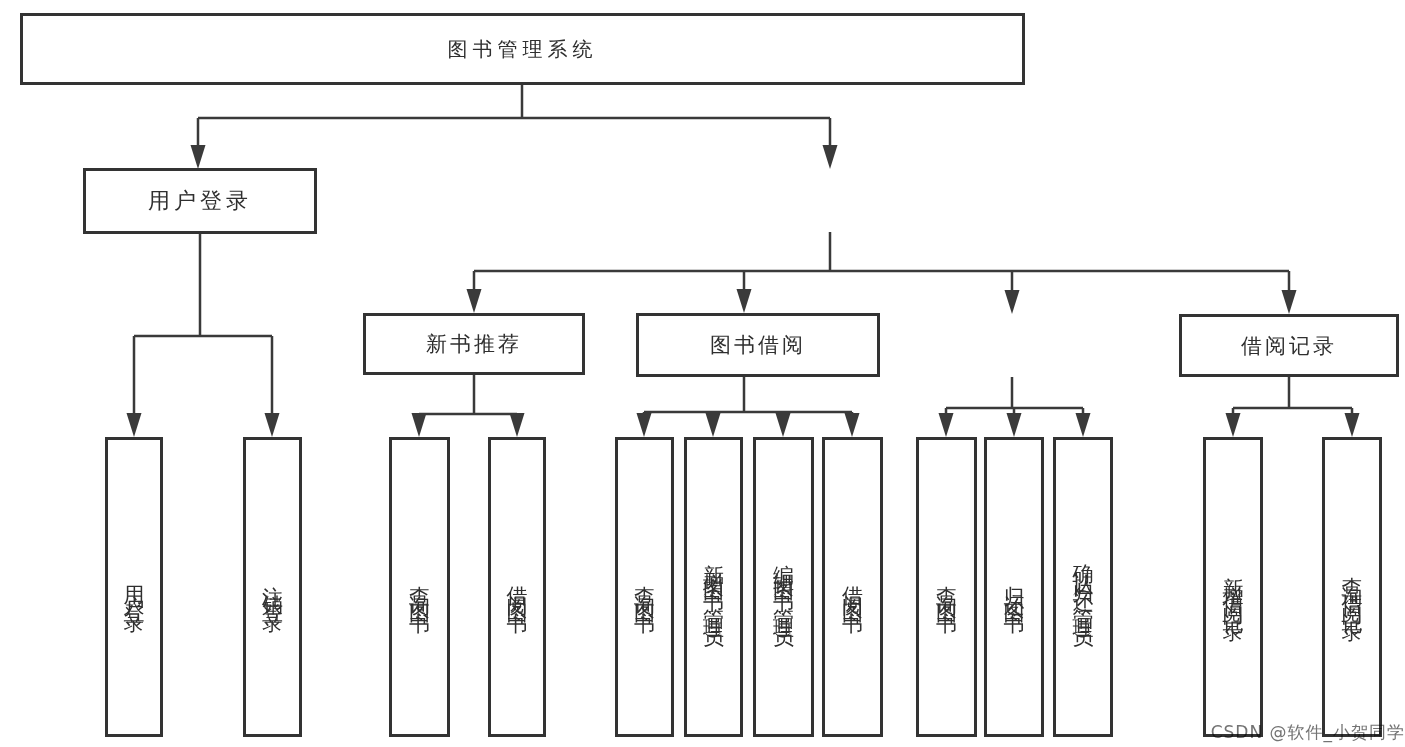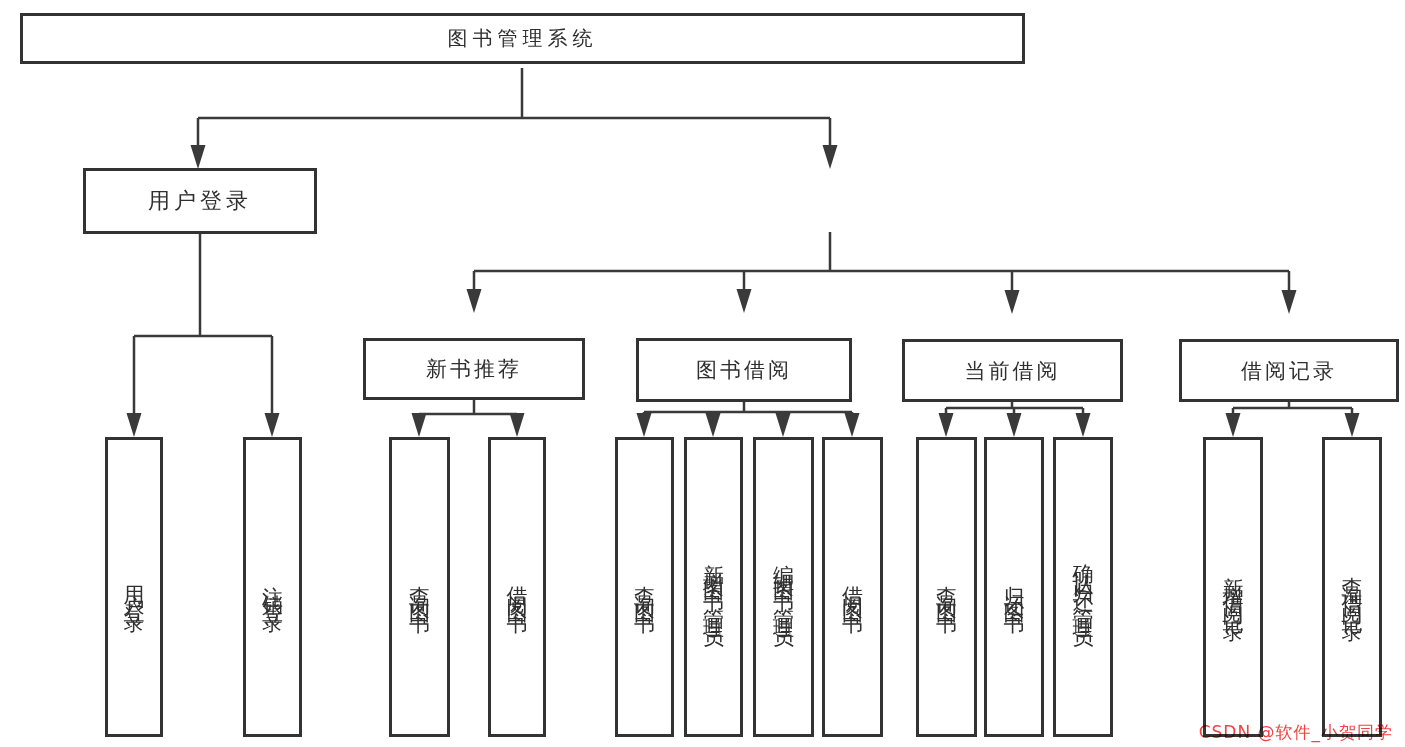--- a/index.html
+++ b/index.html
@@ -28,34 +28,34 @@
     border: 3px solid #333333;
     color: #2f2f2f;
     display: flex;
     align-items: center;
     justify-content: center;
     z-index: 2;
     white-space: nowrap;
   }
   .node.root  { font-size: 20px; letter-spacing: 5px; }
   .node.lvl2  { font-size: 22px; letter-spacing: 4px; }
-  .node.lvl3  { font-size: 21px; letter-spacing: 3px; margin-top: 25px; }
+  .node.lvl3  { font-size: 21px; letter-spacing: 3px; }
   .node.vert {
     writing-mode: vertical-rl;
     text-orientation: mixed;
     font-size: 21px;
     letter-spacing: 9px;
     white-space: normal;
   }
   .watermark {
     position: absolute;
-    right: 12px;
+    right: 0;
     bottom: 3px;
     font-size: 17px;
-    color: #ef4444;
+    color: #737373;
     letter-spacing: 1px;
     z-index: 5;
     mix-blend-mode: multiply;
   }
 </style>
 </head>
 <body>
 
 <div class="canvas">
 
@@ -85,27 +85,26 @@
       <polygon points="775.5,413 790.5,413 783,437"></polygon>
       <polygon points="844.5,413 859.5,413 852,437"></polygon>
       <polygon points="938.5,413 953.5,413 946,437"></polygon>
       <polygon points="1006.5,413 1021.5,413 1014,437"></polygon>
       <polygon points="1075.5,413 1090.5,413 1083,437"></polygon>
       <polygon points="1225.5,413 1240.5,413 1233,437"></polygon>
       <polygon points="1344.5,413 1359.5,413 1352,437"></polygon>
     </g>
   </svg>
 
-  <div class="node root" style="left:20px; top:13px; width:1005px; height:51px;">图书管理系统</div>
+  <div class="node root" style="left:20px; top:13px; width:1005px; height:72px;">图书管理系统</div>
 
   <div class="node lvl2" style="left:83px; top:168px; width:234px; height:66px;">用户登录</div>
 
   <div class="node lvl3" style="left:363px; top:313px; width:222px; height:62px;">新书推荐</div>
-  <div class="node lvl3" style="left:636px; top:313px; width:216px; height:64px;">图书借阅</div>
-  <div class="node lvl3" style="left:902px; top:314px; width:221px; height:63px;">当前借阅</div>
+  <div class="node lvl3" style="left:636px; top:313px; width:244px; height:64px;">图书借阅</div>
   <div class="node lvl3" style="left:1179px; top:314px; width:220px; height:63px;text-align:right;">借阅记录</div>
 
   <div class="node vert" style="left:105px; top:437px; width:58px; height:300px;">用户登录</div>
   <div class="node vert" style="left:243px; top:437px; width:59px; height:300px;">注销登录</div>
 
   <div class="node vert" style="left:389px; top:437px; width:61px; height:300px;">查询图书</div>
   <div class="node vert" style="left:488px; top:437px; width:58px; height:300px;">借阅图书</div>
 
   <div class="node vert" style="left:615px; top:437px; width:59px; height:300px;">查询图书</div>
   <div class="node vert" style="left:684px; top:437px; width:59px; height:300px;">新增图书（管理员）</div>

